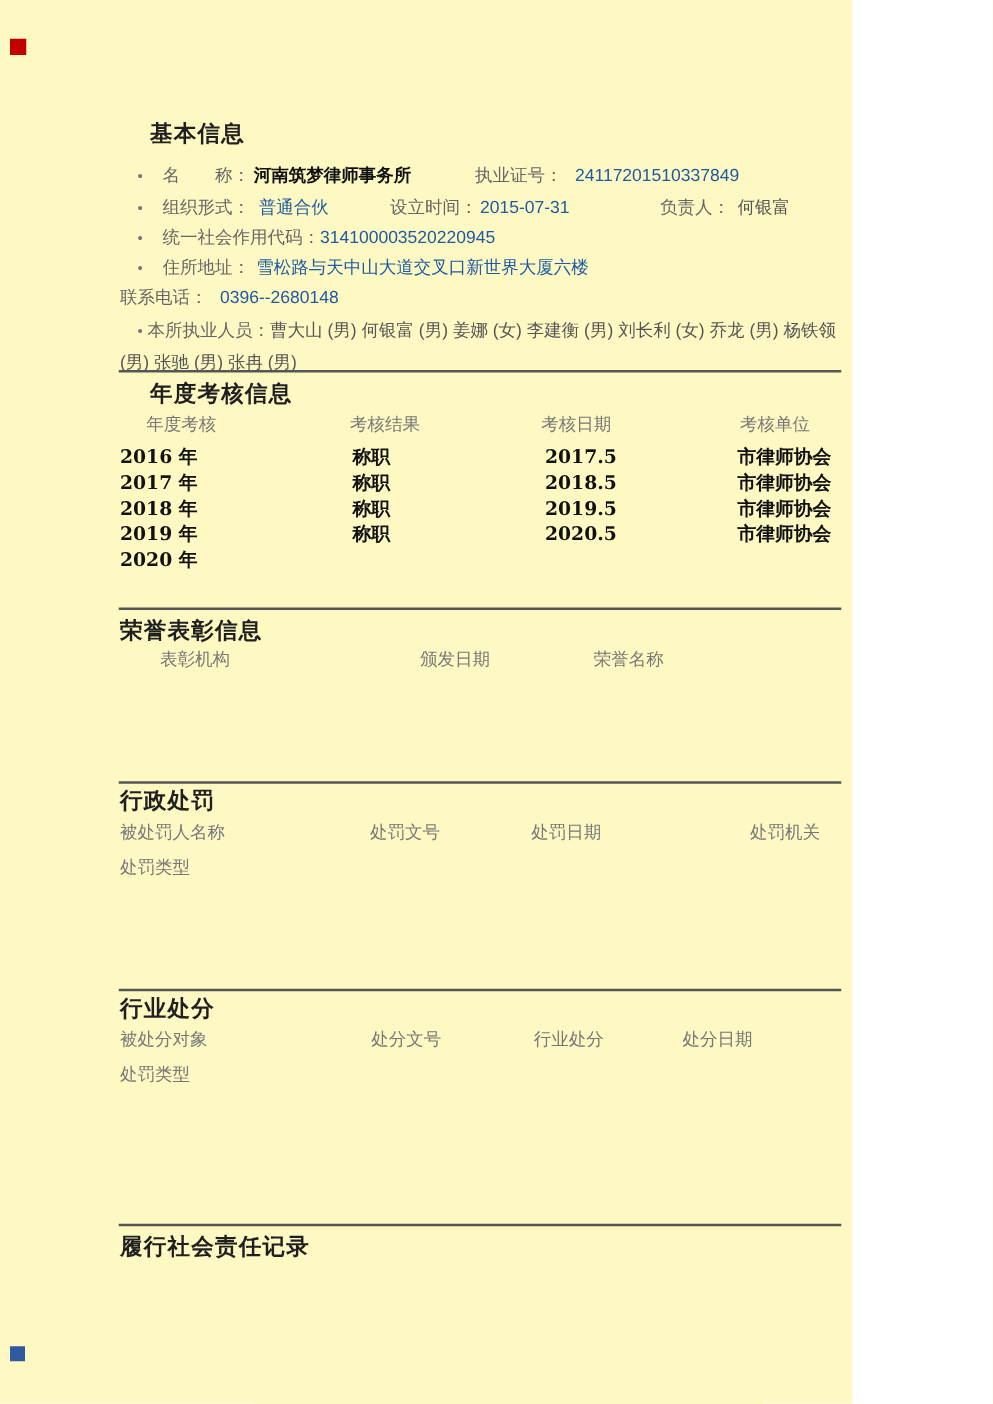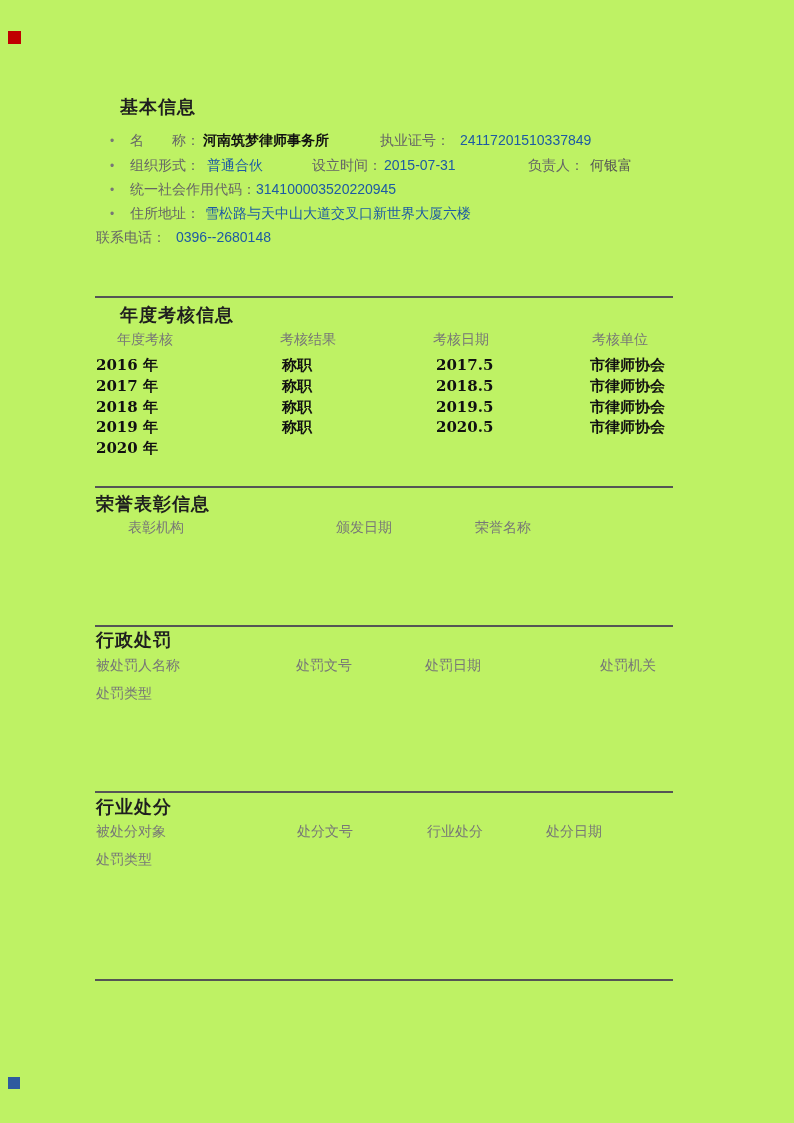--- a/index.html
+++ b/index.html
@@ -1,17 +1,17 @@
 <!DOCTYPE html>
 <html><head>
 <meta charset="utf-8">
 <style>
   html,body{margin:0;padding:0;background:#ffffff;}
   .page{
-    position:relative;width:794px;height:1123px;background:#bef264;
+    position:relative;width:682px;height:1123px;background:#fef9c3;
     font-family:"Liberation Sans","DejaVu Sans",sans-serif;
     color:#666;overflow:hidden;
   }
   .abs{position:absolute;white-space:nowrap;}
   .heading{font-size:18px;font-weight:bold;color:#1f1f1f;letter-spacing:1px;}
   .lbl{font-size:14px;color:#666;}
   .val-blue{font-size:14px;color:#1d5aa4;}
   .val-dark{font-size:14px;color:#555;}
   .val-bold{font-size:14px;color:#111;font-weight:bold;}
   .bullet{font-size:12px;color:#777;}
@@ -55,20 +55,21 @@
   <span class="abs lbl" style="left:130px;top:181px;">统一社会作用代码：</span>
   <span class="abs val-blue" style="left:256px;top:181px;">314100003520220945</span>
 
   <span class="abs bullet" style="left:110px;top:207px;">•</span>
   <span class="abs lbl" style="left:130px;top:205px;">住所地址：</span>
   <span class="abs val-blue" style="left:205px;top:205px;">雪松路与天中山大道交叉口新世界大厦六楼</span>
 
   <span class="abs lbl" style="left:96px;top:229px;">联系电话：</span>
   <span class="abs val-blue" style="left:176px;top:229px;">0396--2680148</span>
 
+  <div class="para" style="top:252px;"><span class="bullet">•</span> <span class="plbl">本所执业人员：</span><span>曹大山 (男) 何银富 (男) 姜娜 (女) 李建衡 (男) 刘长利 (女) 乔龙 (男) 杨铁领 (男) 张驰 (男) 张冉 (男)</span></div>
 
   <div class="rule" style="top:296px;"></div>
   <div class="abs heading" style="left:120px;top:303px;">年度考核信息</div>
 
   <span class="abs th" style="left:117px;top:331px;text-align:center;">年度考核</span>
   <span class="abs th" style="left:280px;top:331px;">考核结果</span>
   <span class="abs th" style="left:433px;top:331px;">考核日期</span>
   <span class="abs th" style="left:592px;top:331px;">考核单位</span>
 
   <div>
@@ -111,14 +112,15 @@
 
   <div class="rule" style="top:791px;"></div>
   <div class="abs heading" style="left:96px;top:795px;">行业处分</div>
   <span class="abs th" style="left:96px;top:823px;">被处分对象</span>
   <span class="abs th" style="left:297px;top:823px;">处分文号</span>
   <span class="abs th" style="left:427px;top:823px;">行业处分</span>
   <span class="abs th" style="left:546px;top:823px;">处分日期</span>
   <span class="abs th" style="left:96px;top:851px;">处罚类型</span>
 
   <div class="rule" style="top:979px;"></div>
+  <div class="abs heading" style="left:96px;top:985px;">履行社会责任记录</div>
 
 </div>
 
 </body></html>

